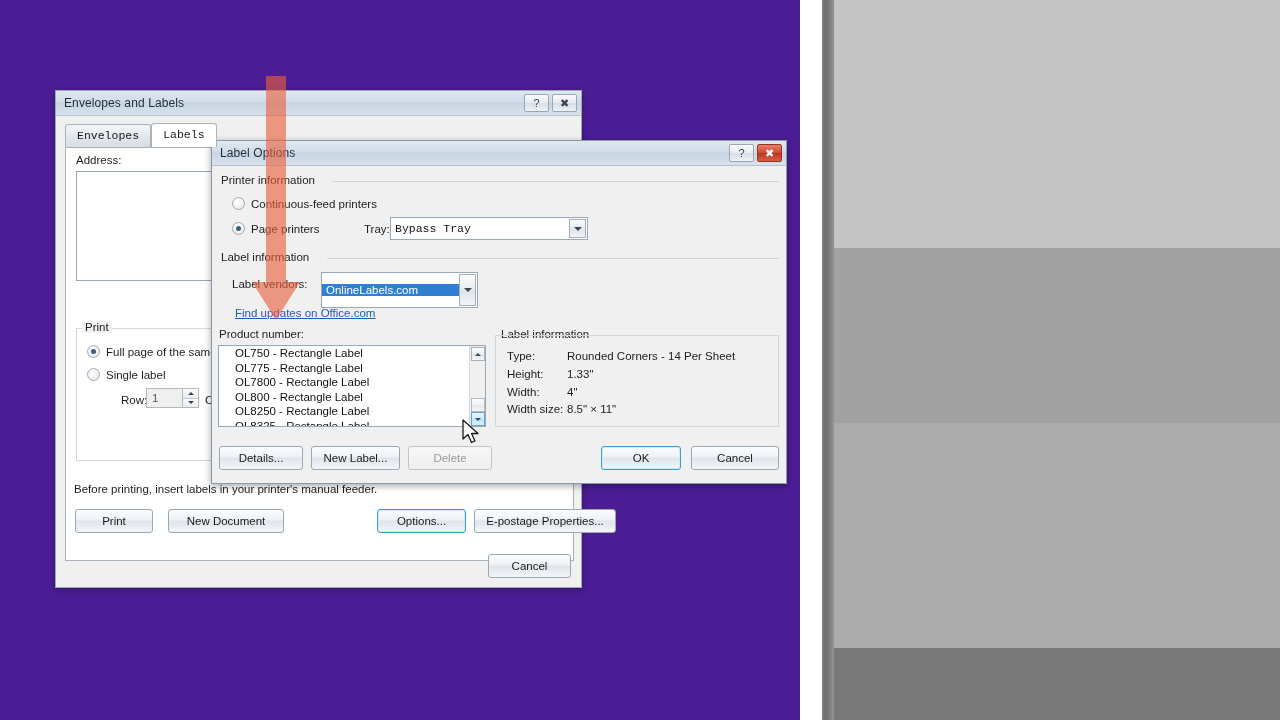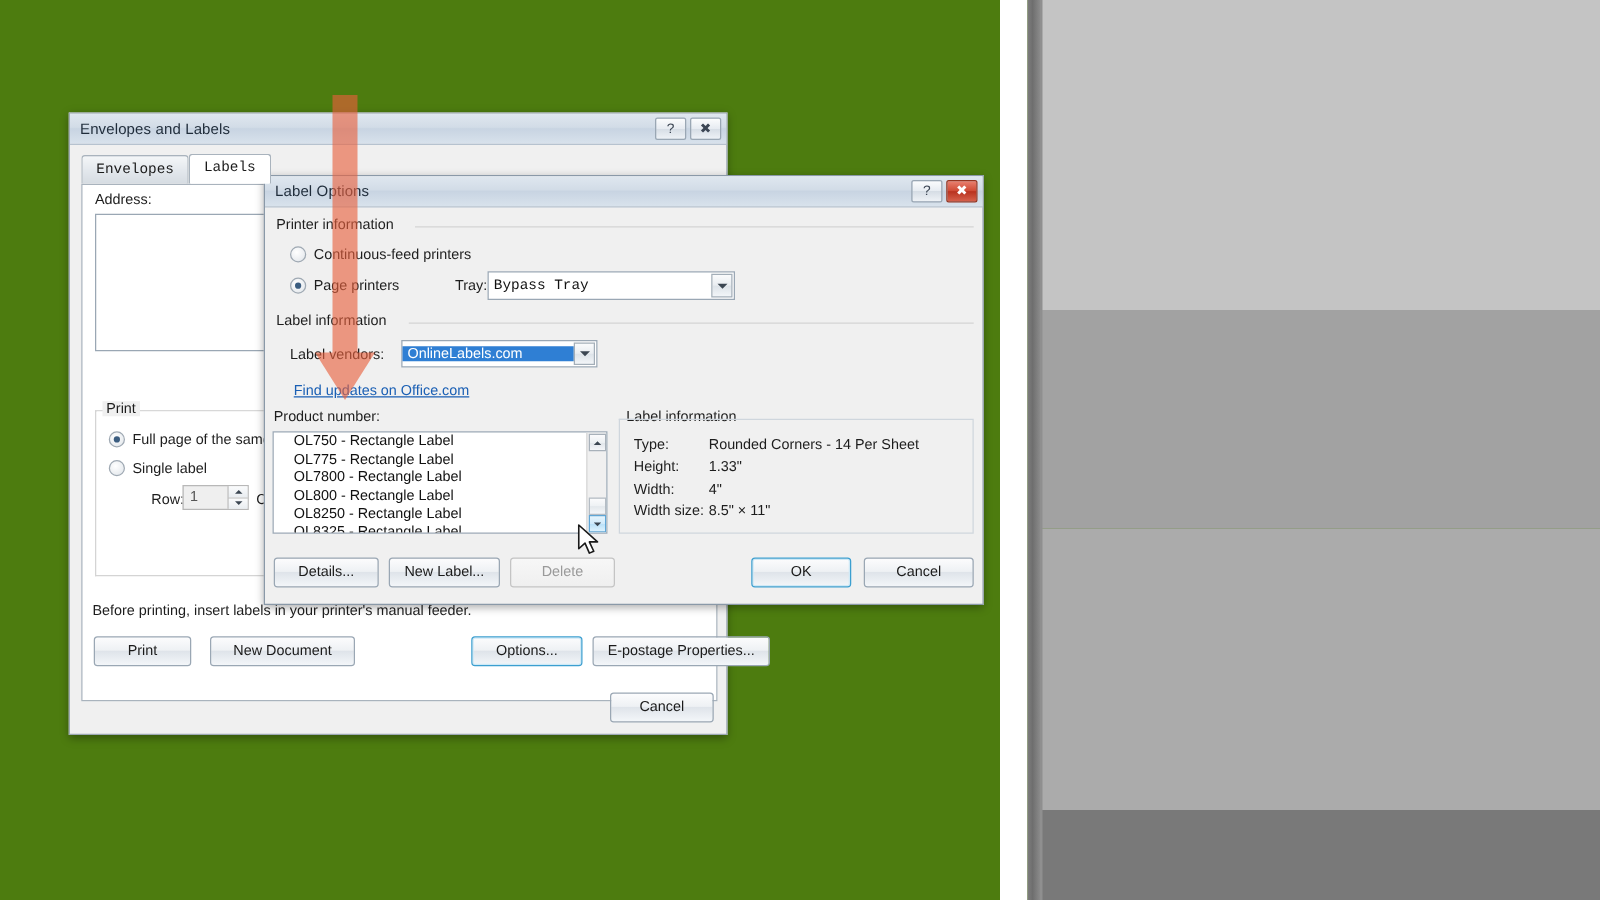--- a/index.html
+++ b/index.html
@@ -3,21 +3,21 @@
 <meta charset="utf-8">
 <style>
   * { box-sizing: border-box; }
   html, body {
     margin: 0; padding: 0;
     width: 1280px; height: 720px;
     overflow: hidden;
     background: #ffffff;
     font-family: "Liberation Sans", sans-serif;
   }
-  #screen { position: relative; width: 1280px; height: 720px; background: #4d7c0f; }
+  #screen { position: relative; width: 1280px; height: 720px; background: #4c1d95; }
 
   
   .rt-white  { position: absolute; left: 800px; top: 0; width: 22px; height: 720px; background: #ffffff; }
   .rt-dark   { position: absolute; left: 822px; top: 0; width: 10px; height: 720px;
                background: linear-gradient(90deg,#7e7e7e 0%,#6e6e6e 40%,#8a8a8a 100%); }
   .rt-p1 { position: absolute; left: 832px; top: 0;   width: 448px; height: 248px; background: #c4c4c4; }
   .rt-p2 { position: absolute; left: 832px; top: 248px; width: 448px; height: 175px; background: #a2a2a2; }
   .rt-p3 { position: absolute; left: 832px; top: 423px; width: 448px; height: 225px; background: #ababab; }
   .rt-p4 { position: absolute; left: 832px; top: 648px; width: 448px; height: 72px;  background: #797979; }
   .rt-edge { position: absolute; left: 832px; top: 0; width: 2px; height: 720px; background: #8f8f8f; }
@@ -296,21 +296,21 @@
       <span class="cval">Bypass Tray</span>
       <span class="arrow">
           <span class="tri-d"></span>
         </span>
     </div>
 
     <div class="statictext" style="left:9px; top:110px;">Label information</div>
     <div class="gb-line" style="left:115px; top:117px; width:452px;"></div>
 
     <div class="statictext" style="left:20px; top:137px;">Label vendors:</div>
-    <div class="combo" style="left:109px; top:131px; width:157px; height:22px;">
+    <div class="combo" style="left:109px; top:131px; width:157px; height:36px;">
       <span class="cval sel">OnlineLabels.com</span>
       <span class="arrow">
           <span class="tri-d"></span>
         </span>
     </div>
 
     <div class="link" style="left:7px; top:166px;">Find updates on Office.com</div>
 
     <div class="statictext" style="left:7px; top:187px;">Product number:</div>
 

